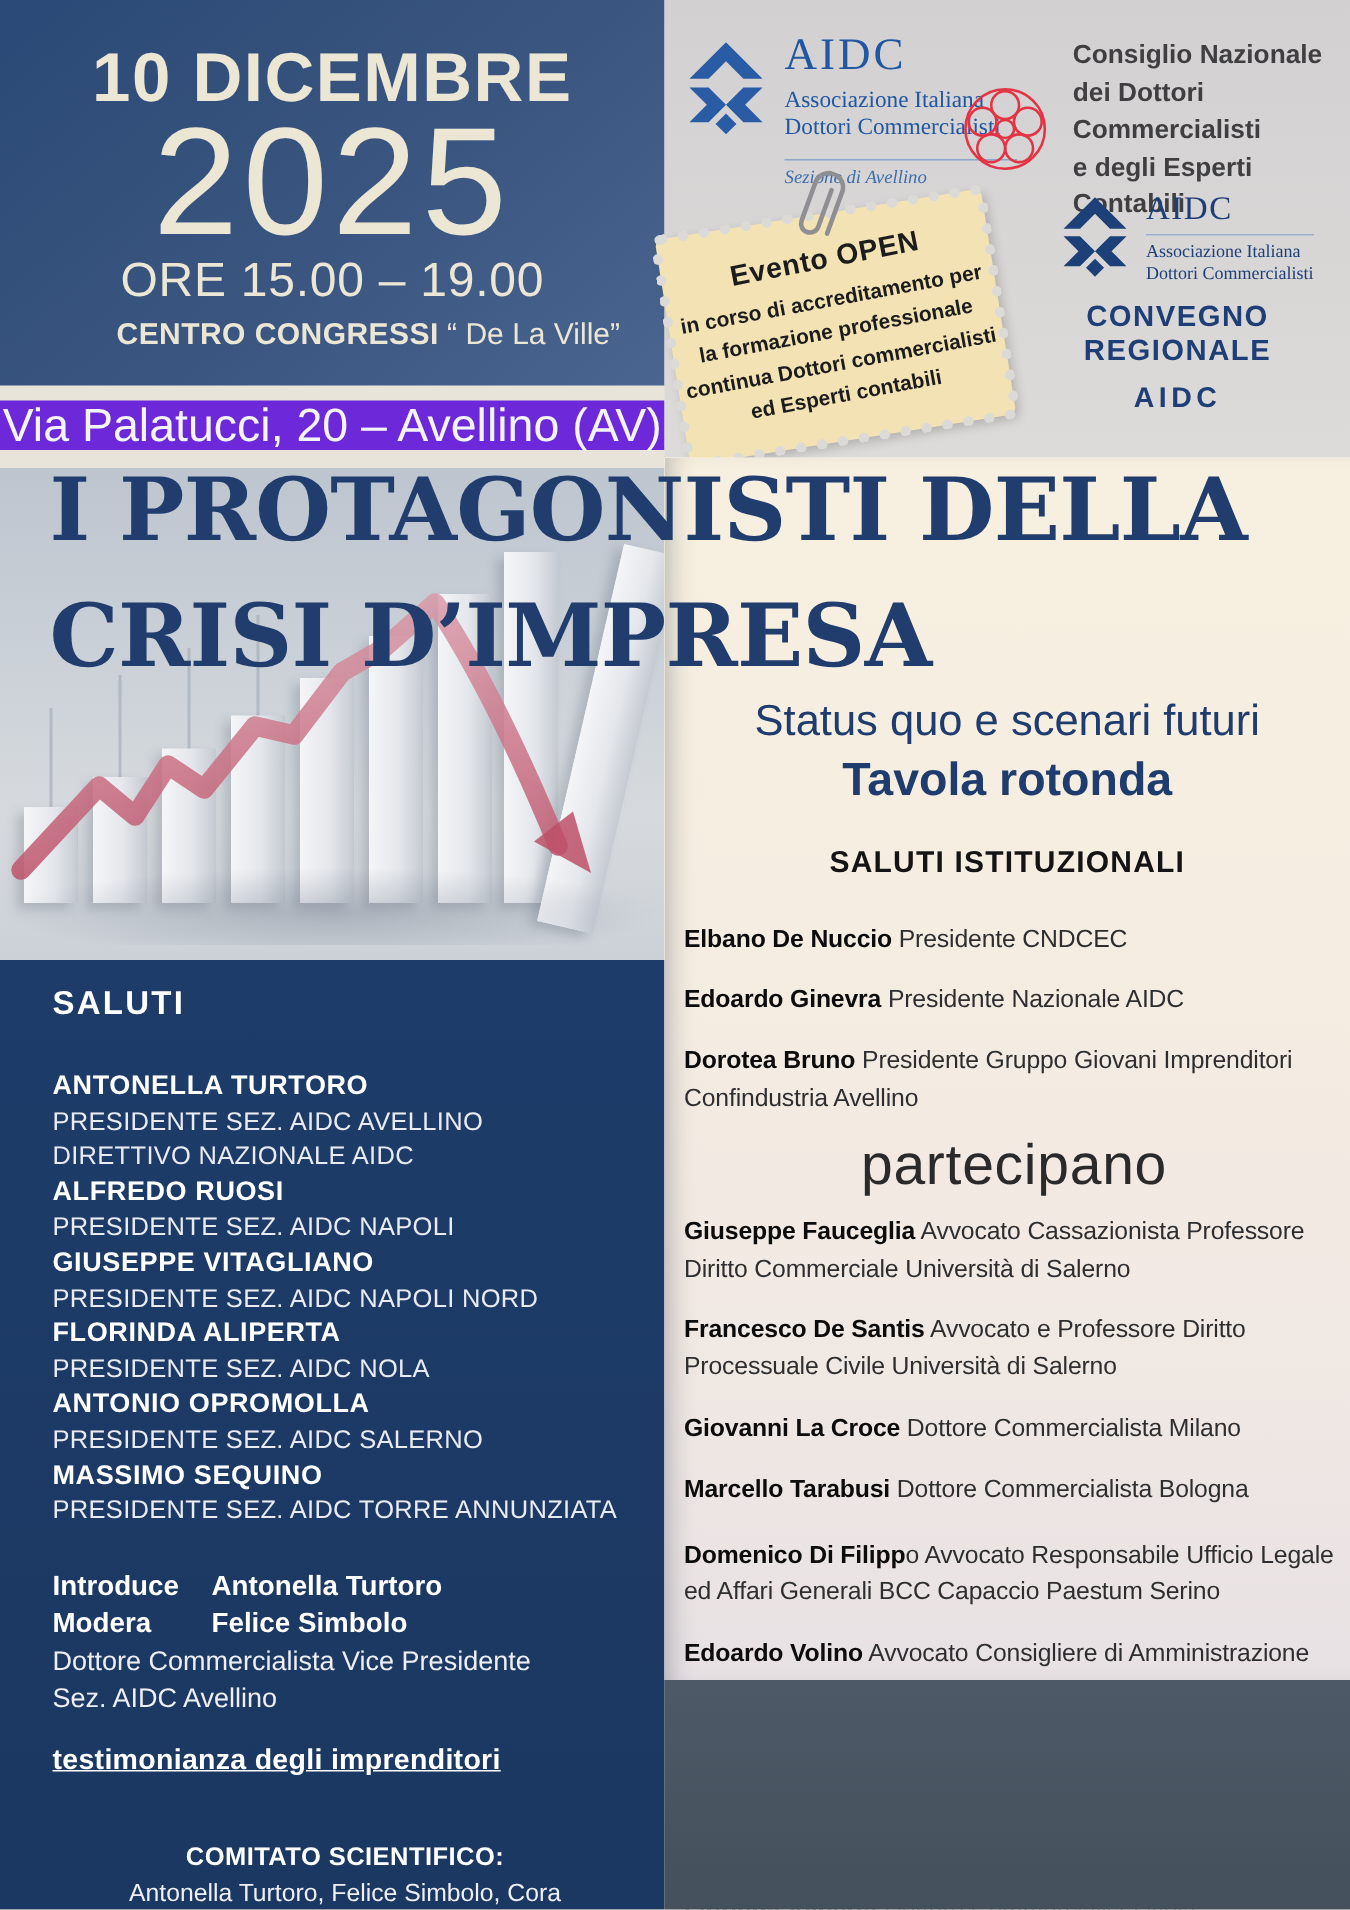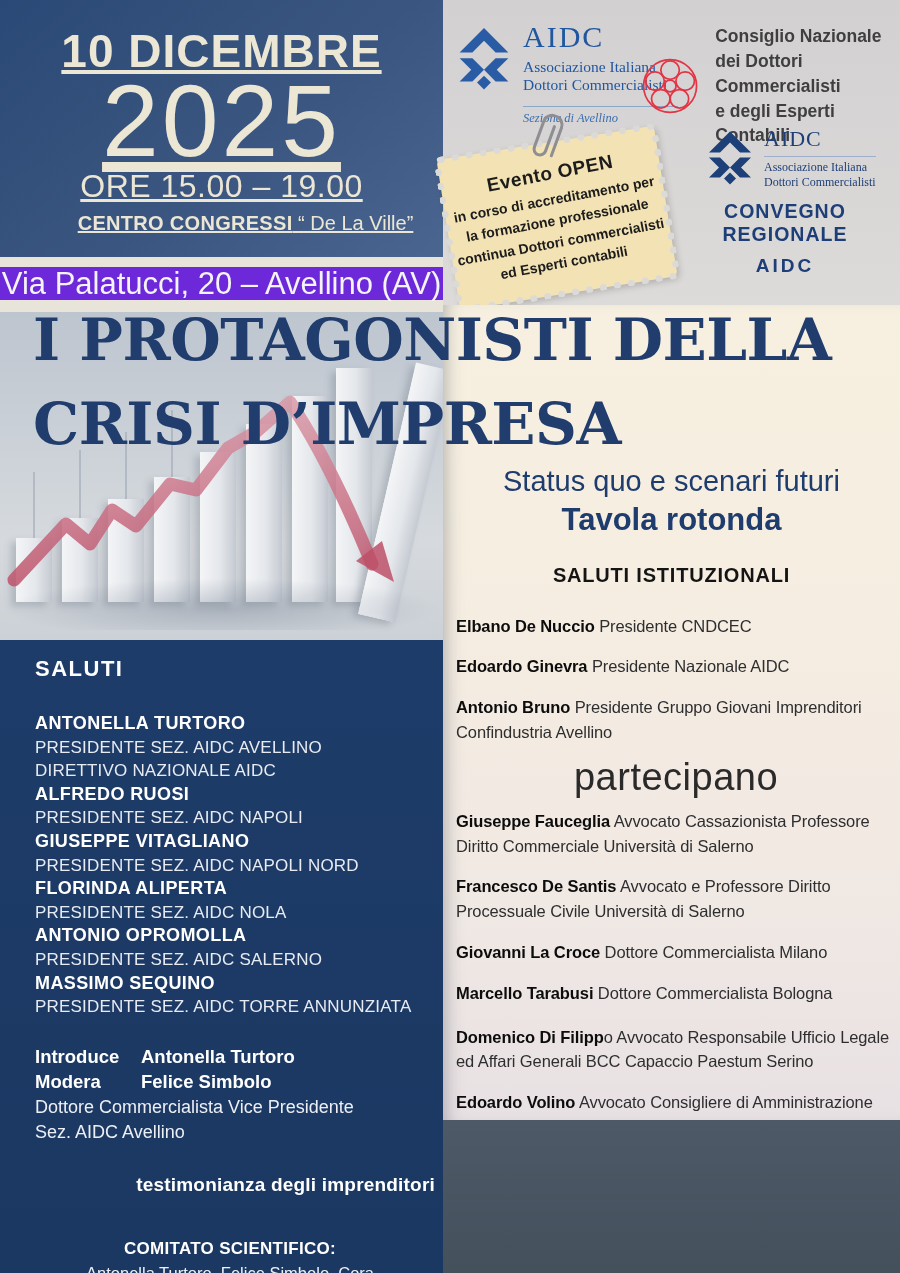--- a/index.html
+++ b/index.html
@@ -2,21 +2,21 @@
 <html><head>
 <meta charset="utf-8">
 <style>
   html,body{margin:0;padding:0;background:#888;}
   .poster{position:relative;width:900px;height:1273px;overflow:hidden;
     font-family:"Liberation Sans",sans-serif;background:#e9e4da;}
 
   
   .lh{position:absolute;left:0;top:0;width:443px;height:257px;
     background:linear-gradient(140deg,#2b4976 0%,#3a5680 55%,#4a6690 100%);
-    color:#ece6d4;text-align:center;text-decoration:underline;}
+    color:#ece6d4;text-align:center;}
   .lh .date{margin-top:24px;font-size:46px;font-weight:600;letter-spacing:1px;}
   .lh .year{font-size:102px;font-weight:400;line-height:1.0;margin-top:-8px;letter-spacing:3px;}
   .lh .time{font-size:32px;font-weight:500;margin-top:-4px;letter-spacing:.5px;}
   .lh .venue{font-size:20px;margin-top:7px;padding-left:48px;}
   .venue .vb{font-weight:700;letter-spacing:.3px;}
   .venue .vq{font-weight:400;}
 
   
   .band{position:absolute;left:0;top:267px;width:443px;height:33px;background:#6d28d9;
     color:#f3f4f8;display:flex;align-items:center;justify-content:center;font-size:31px;}
@@ -40,22 +40,22 @@
   .navy-inner{padding:16px 18px 0 35px;}
   .s-head{font-size:22px;font-weight:700;letter-spacing:1.5px;color:#fff;}
   .entries{margin-top:30px;font-size:17px;line-height:23.6px;letter-spacing:.2px;}
   .entry .n{font-weight:700;font-size:18px;color:#fff;letter-spacing:.4px;}
   .entry .r{color:#e8ebf2;}
   .intro{margin-top:25px;font-size:18.5px;line-height:25.4px;}
   .irow{display:flex;}
   .irow .lbl{width:106px;font-weight:700;color:#fff;}
   .irow .val{font-weight:700;color:#fff;}
   .iroles{color:#edeff5;font-size:18px;}
-  .testi{margin-top:29px;text-align:right;font-weight:700;font-size:19px;
-    width:400px;color:#fff;letter-spacing:.2px;}
+  .testi{margin-top:18px;text-align:left;font-weight:700;font-size:19px;
+    width:400px;color:#fff;letter-spacing:.2px;text-decoration:underline;}
   .comitato{margin-top:43px;text-align:center;width:390px;}
   .com-h{font-weight:700;font-size:17px;letter-spacing:.3px;color:#fff;}
   .com-n{font-size:16.5px;margin-top:5px;color:#eef0f5;}
 
   
   .rt{position:absolute;left:443px;top:0;width:457px;height:305px;
     background:linear-gradient(180deg,#d2d0d1,#dddbd9);}
   .logo1{position:absolute;left:12px;top:22px;display:flex;}
   .l1text{margin-left:10px;font-family:"Liberation Serif",serif;color:#2157a0;}
   .l1text .acr{font-size:30px;letter-spacing:2px;line-height:1;}
@@ -285,21 +285,21 @@
   </div>
 
   <div class="rm">
     <div class="sub1">Status quo e scenari futuri</div>
     <div class="sub2">Tavola rotonda</div>
     <div class="si-head">SALUTI ISTITUZIONALI</div>
 
     <div class="flow">
       <p class="item"><span class="b">Elbano De Nuccio</span> <span>Presidente CNDCEC</span></p>
       <p class="item"><span class="b">Edoardo Ginevra</span> <span>Presidente Nazionale AIDC</span></p>
-      <p class="item"><span class="b">Antonio Bruno</span> <span>Presidente Gruppo Giovani Imprenditori Confindustria Avellino</span></p>
+      <p class="item"><span class="b">Dorotea Bruno</span> <span>Presidente Gruppo Giovani Imprenditori Confindustria Avellino</span></p>
 
       <div class="partec">partecipano</div>
 
       <p class="item"><span class="b">Giuseppe Fauceglia</span> <span>Avvocato Cassazionista Professore Diritto Commerciale Università di Salerno</span></p>
       <p class="item"><span class="b">Francesco De Santis</span> <span>Avvocato e Professore Diritto Processuale Civile Università di Salerno</span></p>
       <p class="item"><span class="b">Giovanni La Croce</span> <span>Dottore Commercialista Milano</span></p>
       <p class="item"><span class="b">Marcello Tarabusi</span> <span>Dottore Commercialista Bologna</span></p>
 
       <div class="grp2">
         <p class="item"><span class="b">Domenico Di Filipp</span><span>o Avvocato Responsabile Ufficio Legale ed Affari Generali BCC Capaccio Paestum Serino</span></p>

